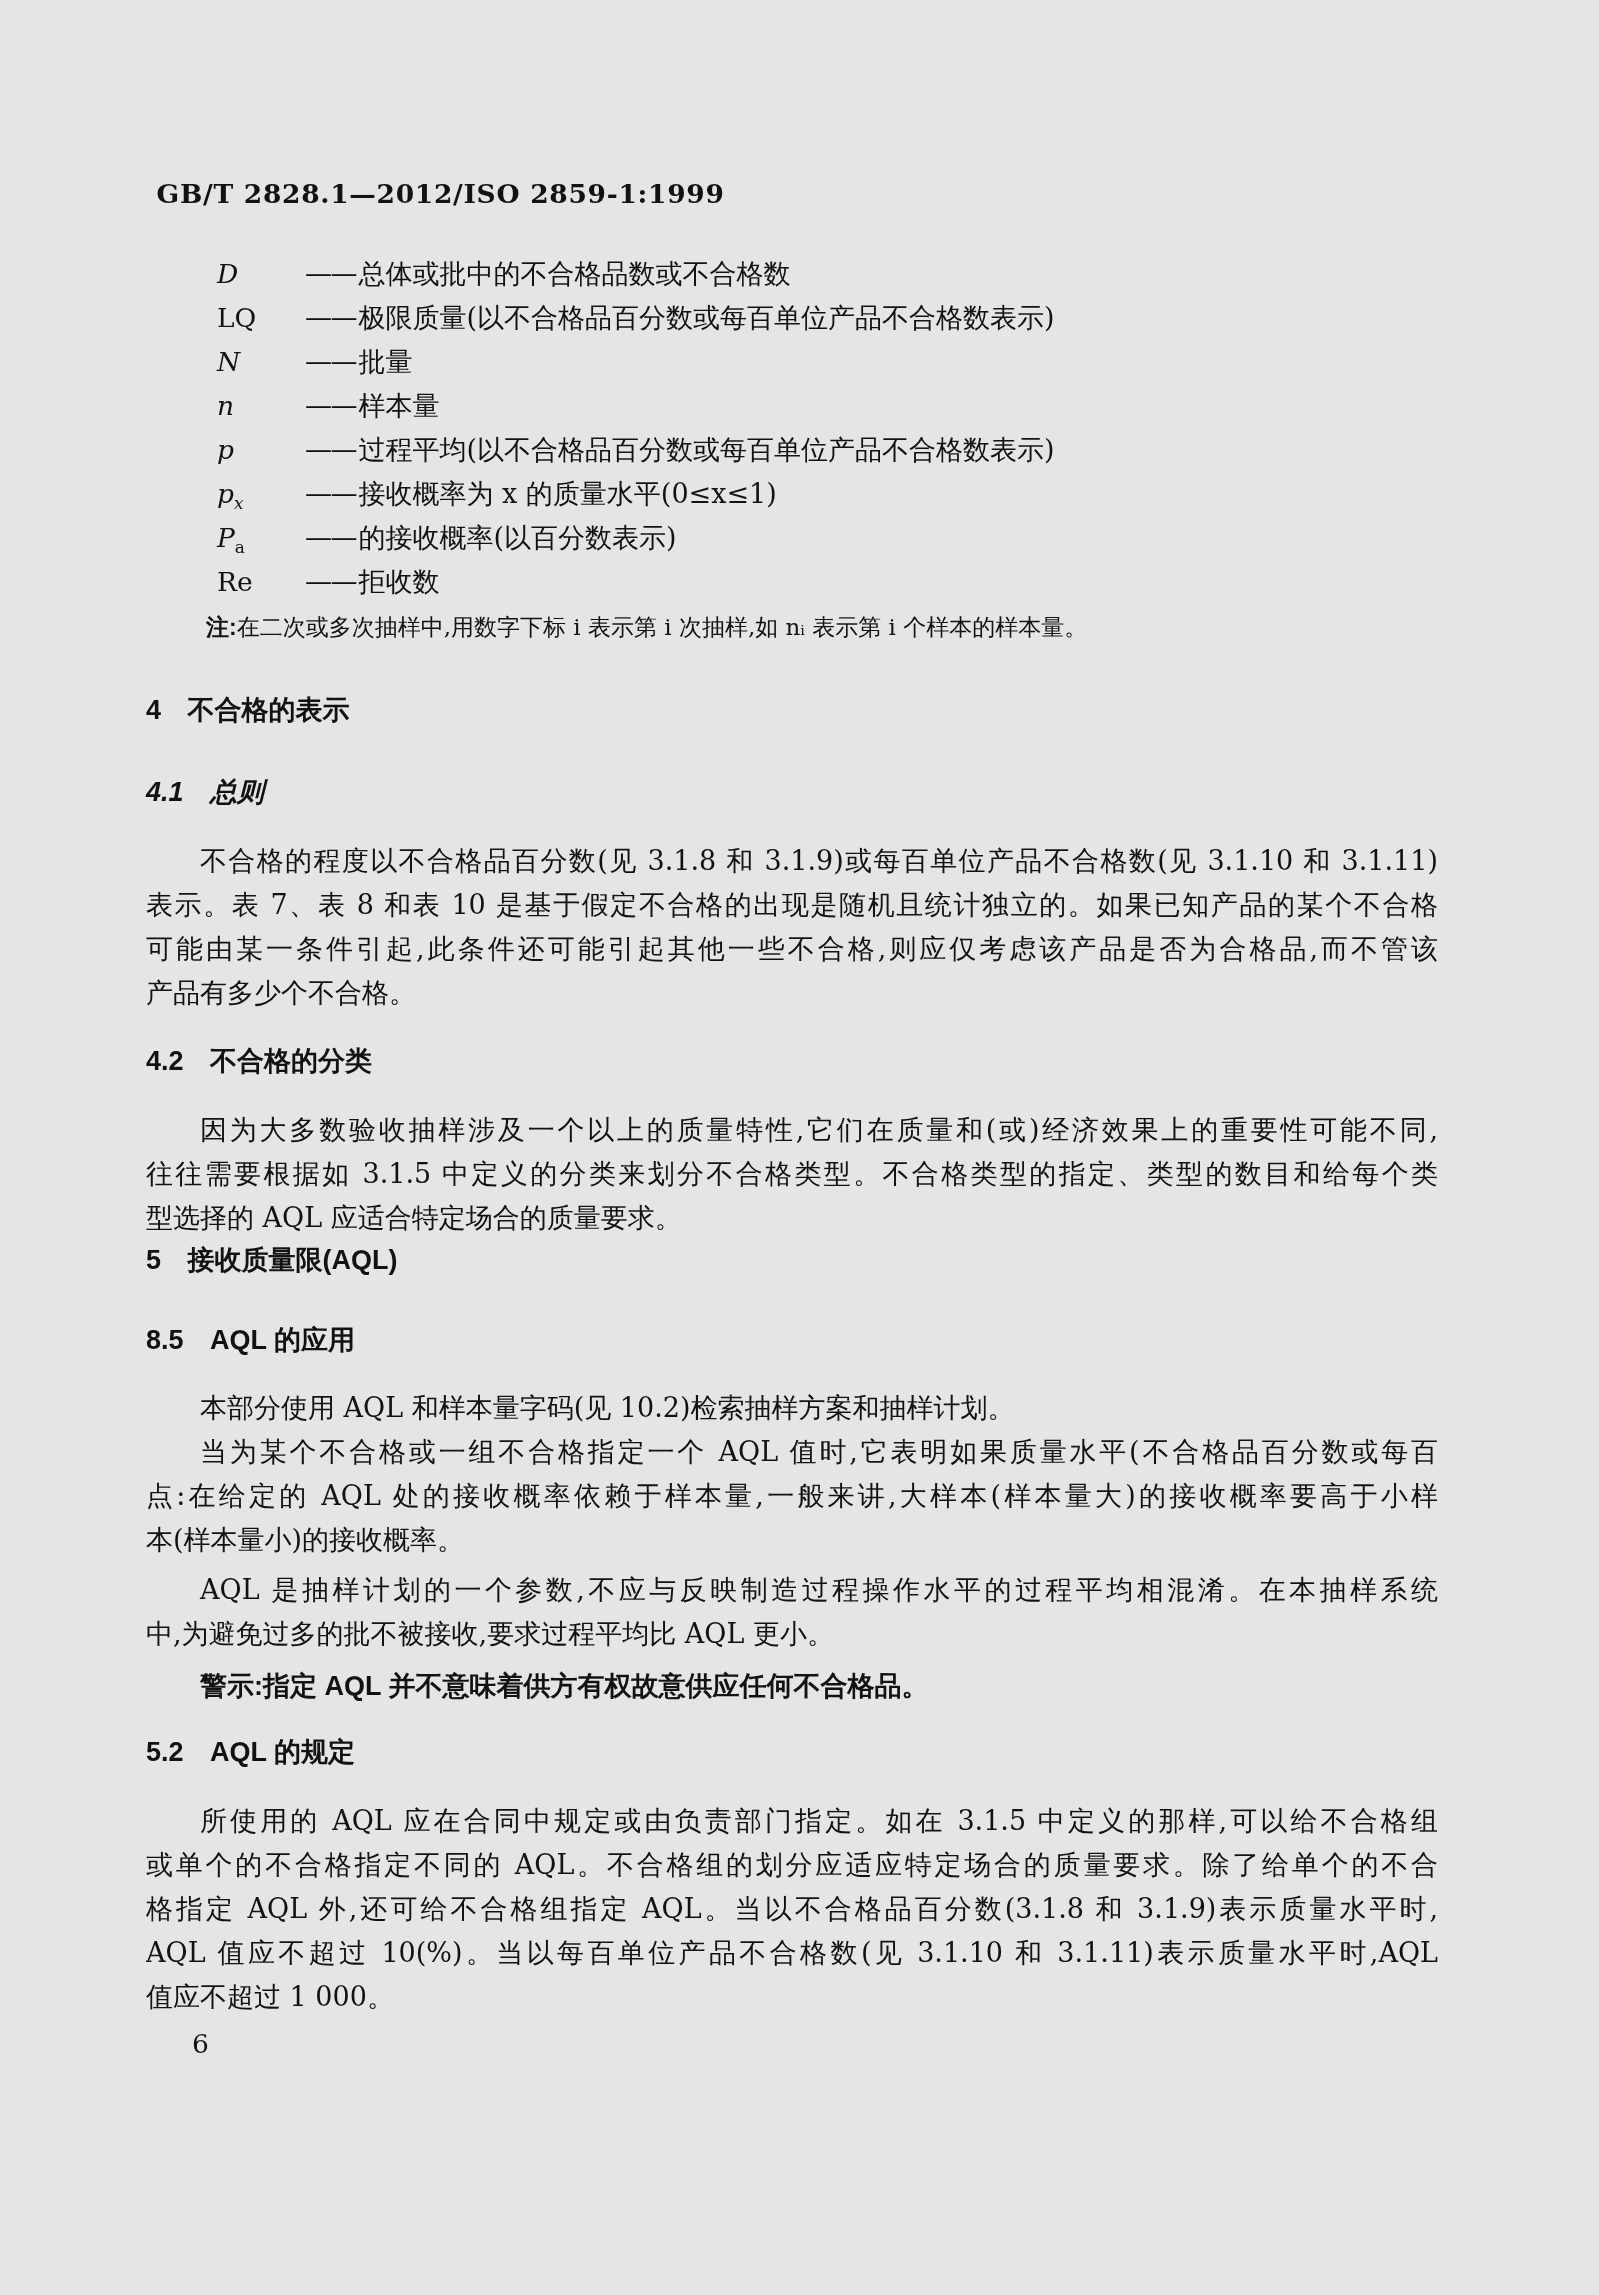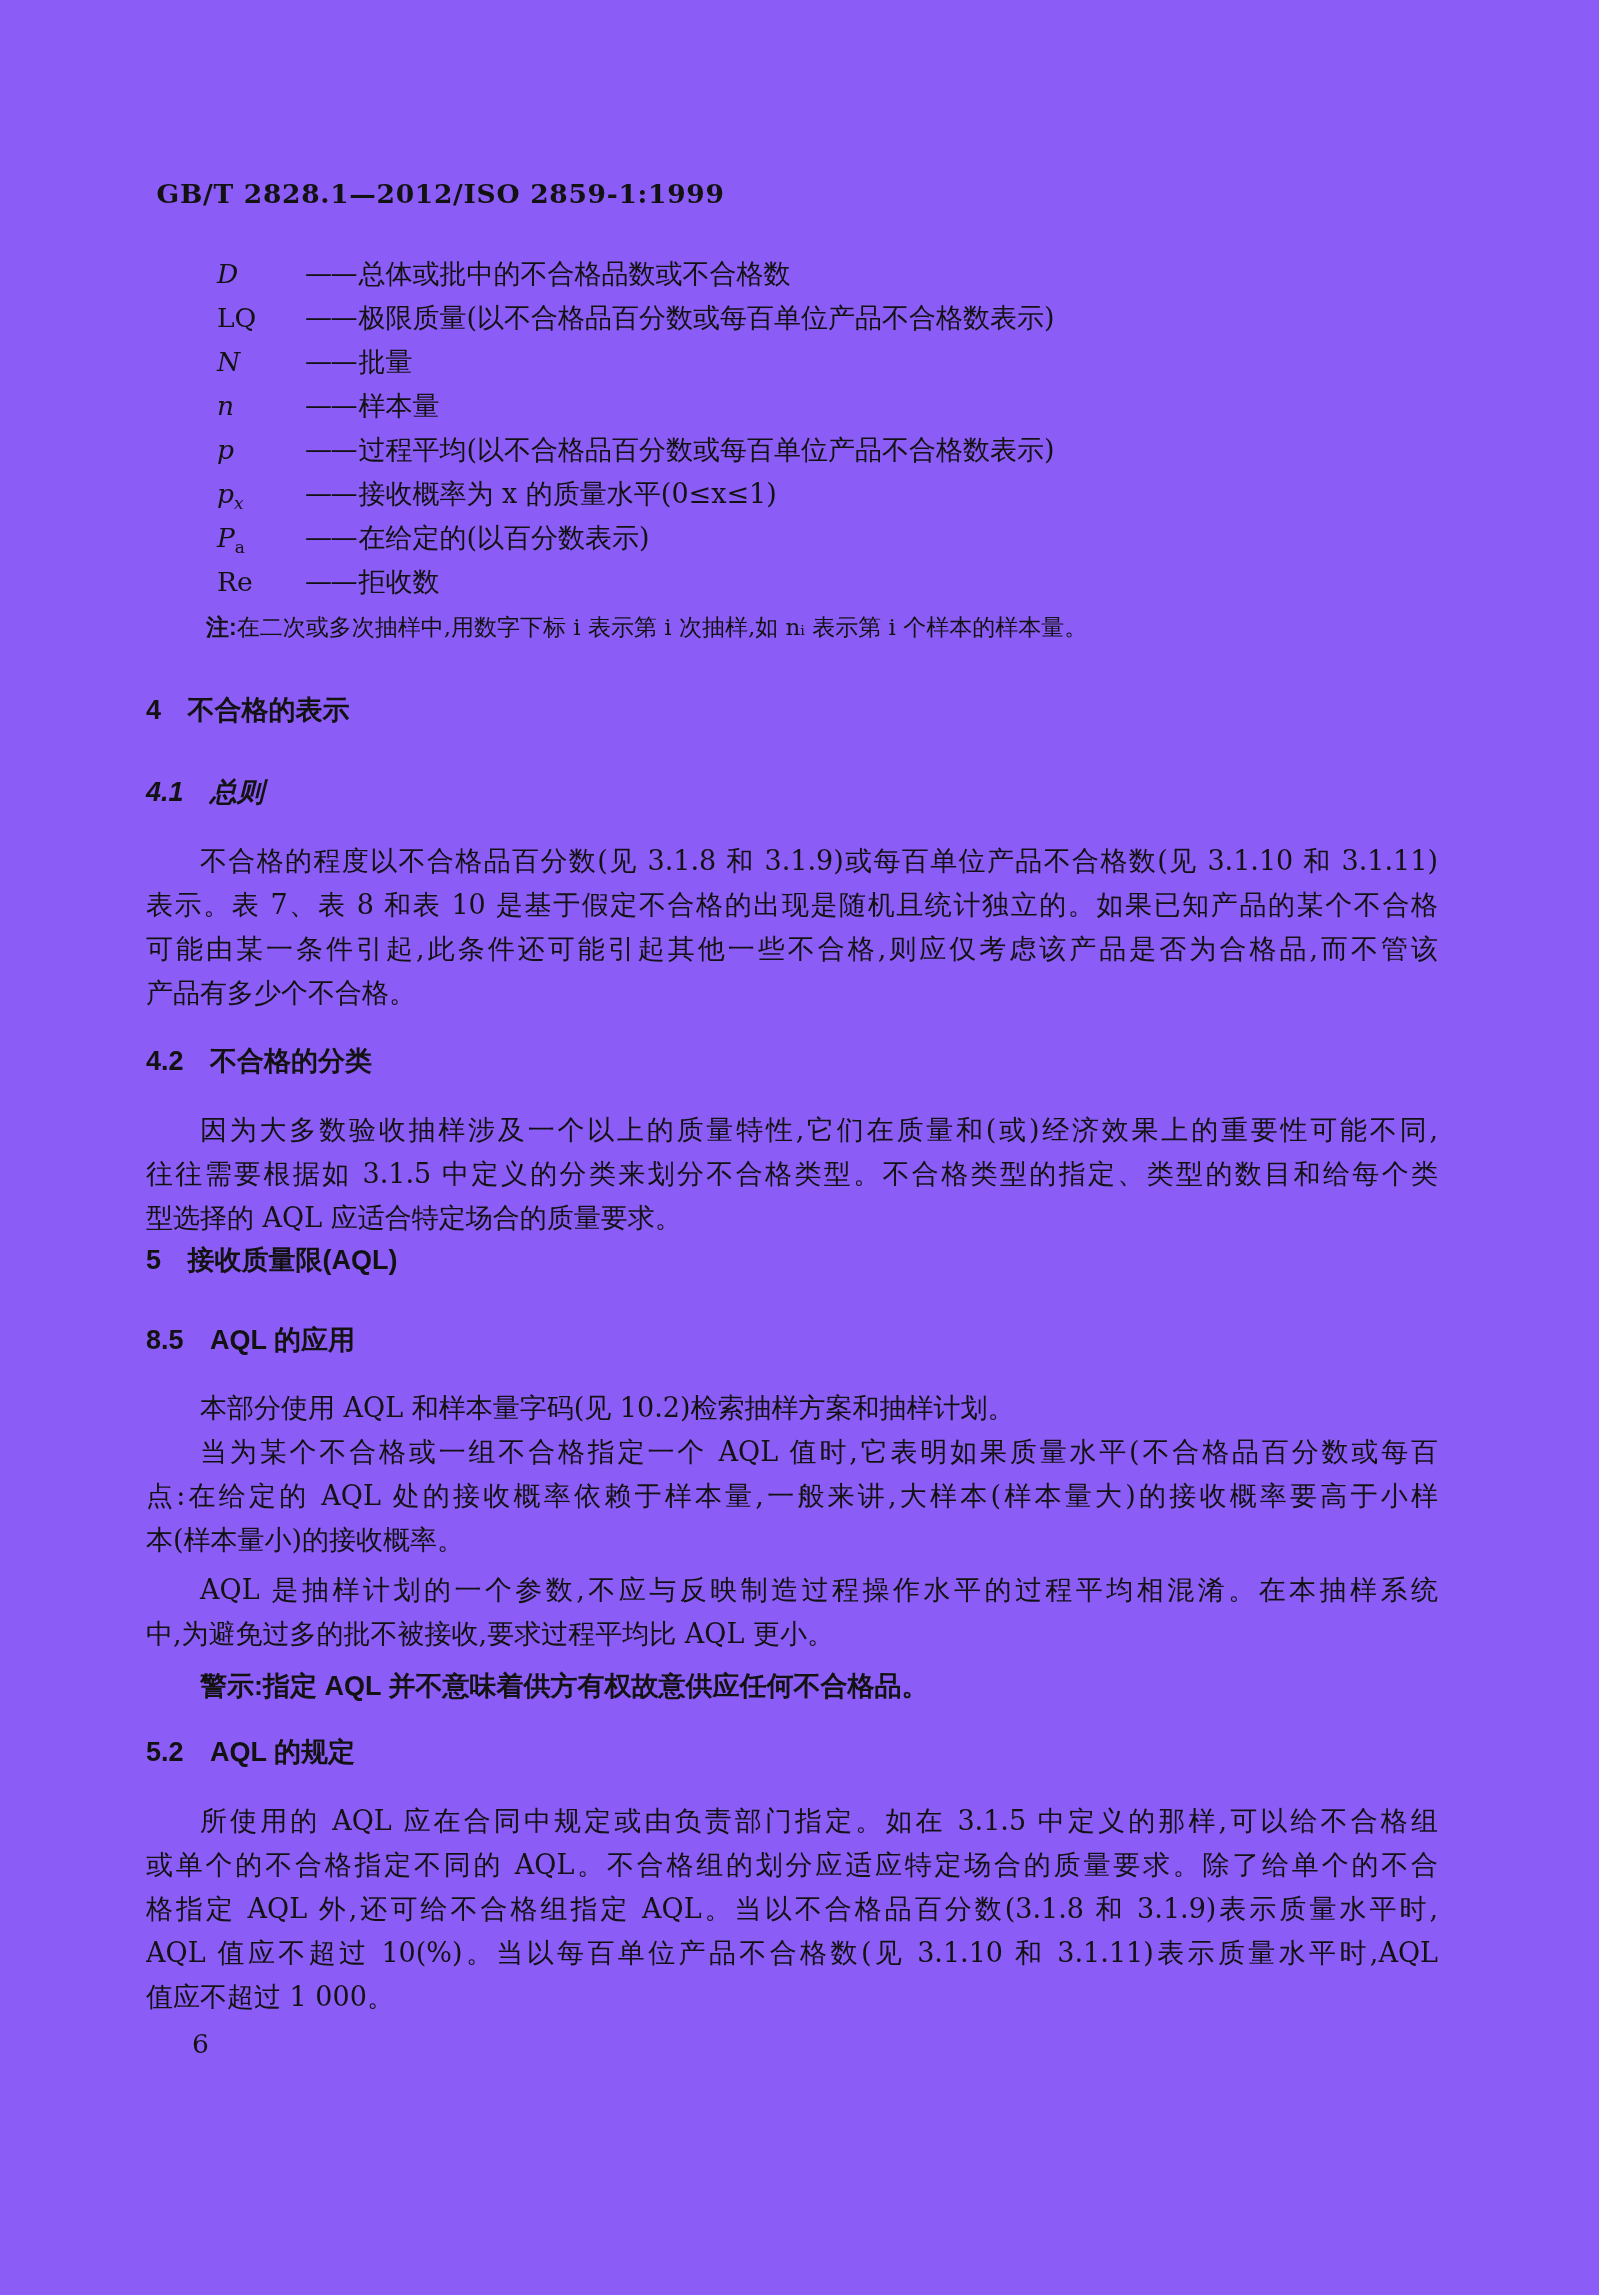--- a/index.html
+++ b/index.html
@@ -1,21 +1,21 @@
 <!DOCTYPE html>
 <html lang="zh" style="font-size:10.6px"><head>
 <meta charset="utf-8">
 <title>GB/T 2828.1 page 6</title>
 <style>
   html,body{margin:0;padding:0;background:#ffffff;}
   .page{
     position:relative;
     width:1600px;
     height:2295px;
-    background:#8b5cf6;
+    background:#e5e5e5;
     color:#121212;
     font-family:"DejaVu Serif","Liberation Serif",serif;
     overflow:hidden;
   }
   .content{
     position:absolute;
     left:146px;
     top:178px;
     width:1292px;
   }
@@ -110,21 +110,21 @@
 
     <div class="doc-header">GB/T 2828.1—2012/ISO 2859-1:1999</div>
 
     <div class="def-list">
         <div class="def-row"><span class="sym"><i>D</i></span><span class="dash">——</span><span class="desc">总体或批中的不合格品数或不合格数</span></div>
         <div class="def-row"><span class="sym"><span>LQ</span></span><span class="dash">——</span><span class="desc">极限质量(以不合格品百分数或每百单位产品不合格数表示)</span></div>
         <div class="def-row"><span class="sym"><i>N</i></span><span class="dash">——</span><span class="desc">批量</span></div>
         <div class="def-row"><span class="sym"><i>n</i></span><span class="dash">——</span><span class="desc">样本量</span></div>
         <div class="def-row"><span class="sym"><i>p</i></span><span class="dash">——</span><span class="desc">过程平均(以不合格品百分数或每百单位产品不合格数表示)</span></div>
         <div class="def-row"><span class="sym"><i>p</i><sub><i>x</i></sub></span><span class="dash">——</span><span class="desc">接收概率为 x 的质量水平(0≤x≤1)</span></div>
-        <div class="def-row"><span class="sym"><i>P</i><sub>a</sub></span><span class="dash">——</span><span class="desc">在给定的(以百分数表示)</span></div>
+        <div class="def-row"><span class="sym"><i>P</i><sub>a</sub></span><span class="dash">——</span><span class="desc">的接收概率(以百分数表示)</span></div>
         <div class="def-row"><span class="sym"><span>Re</span></span><span class="dash">——</span><span class="desc">拒收数</span></div>
       </div>
 
     <div class="note">
       <span class="note-label">注:</span><span class="note-text">在二次或多次抽样中,用数字下标 i 表示第 i 次抽样,如 nᵢ 表示第 i 个样本的样本量。</span>
     </div>
 
     <div class="h2 mt66">
       <span class="num">4</span><span>不合格的表示</span>
     </div>

